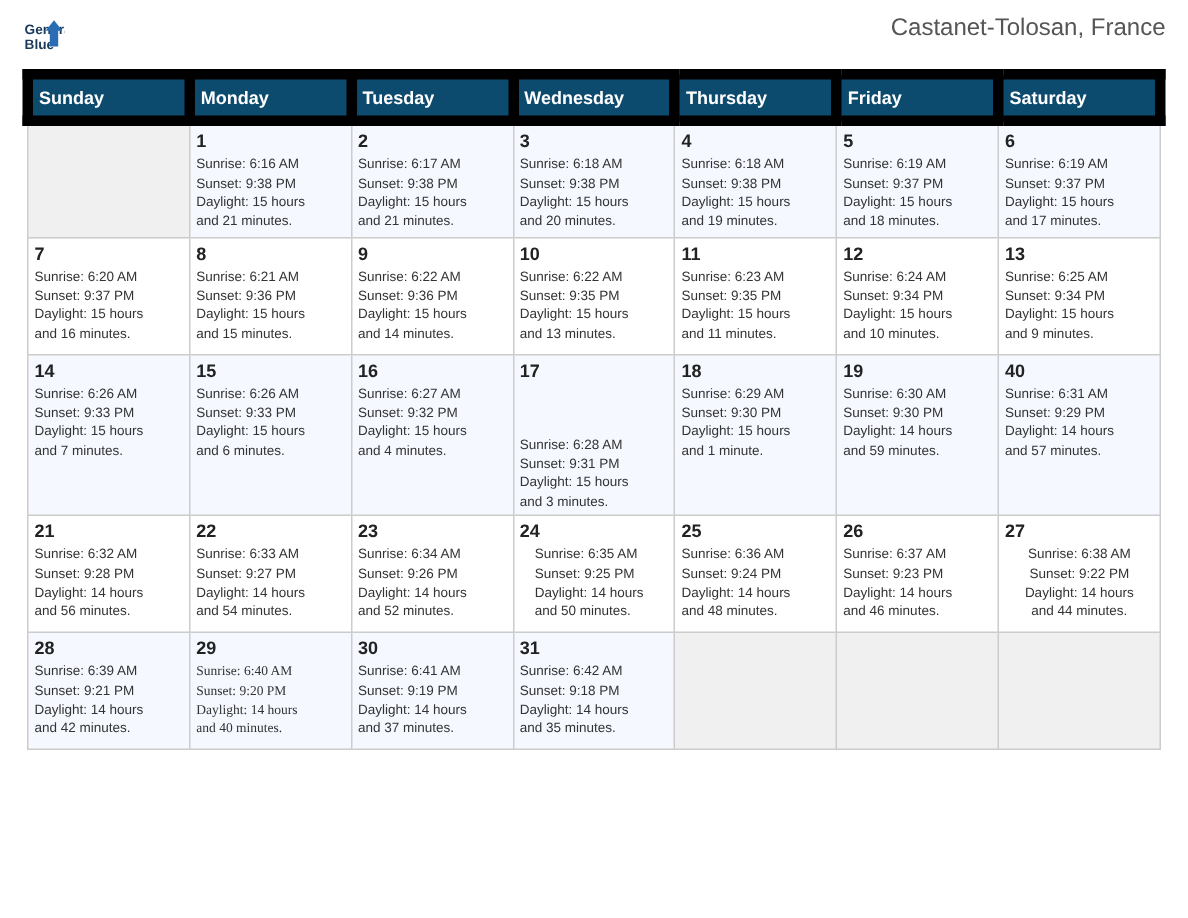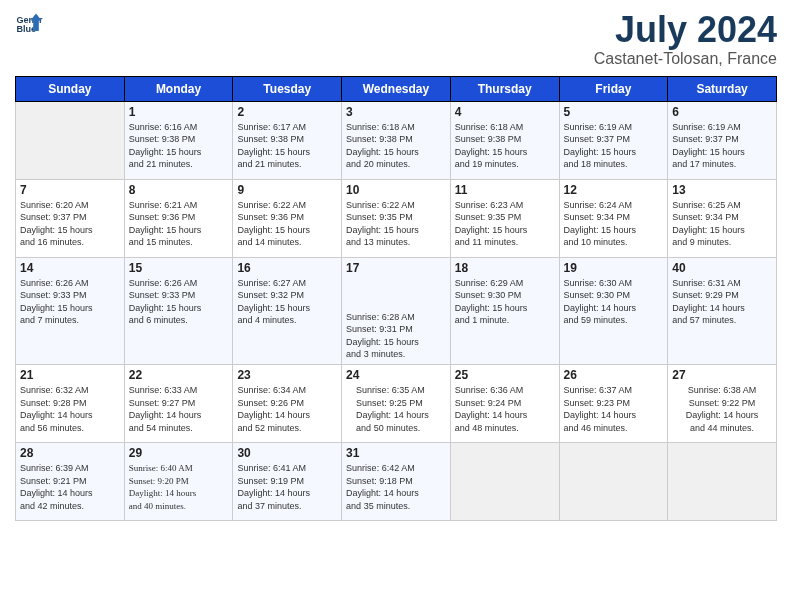--- a/index.html
+++ b/index.html
@@ -42,27 +42,27 @@
     .location-title {
       font-size: 16px;
       color: #555;
     }
     table {
       width: 100%;
       border-collapse: collapse;
       table-layout: fixed;
     }
     thead tr th {
-      background-color: #1d4ed8;
+      background-color: #0c4a6e;
       color: #fff;
       font-size: 12px;
       font-weight: bold;
       padding: 5px 4px;
-      text-align: center;
-      border: 1px solid #000000;
+      text-align: left;
+      border: 7px solid #000000;
     }
     tbody tr td {
       vertical-align: top;
       border: 1px solid #ccc;
       padding: 3px 4px;
       font-size: 9.5px;
       color: #333;
       height: 78px;
     }
     tbody tr:nth-child(odd) td {
@@ -92,21 +92,20 @@
 <div class="page">
   <div class="header">
     <div class="logo">
       <svg class="logo-icon" viewBox="0 0 40 40">
         <text x="2" y="18" font-size="13" font-weight="bold" fill="#1a3a5c" font-family="Arial">General</text>
         <text x="2" y="32" font-size="13" font-weight="bold" fill="#1a3a5c" font-family="Arial">Blue</text>
         <polygon points="30,5 38,15 34,15 34,30 26,30 26,15 22,15" fill="#2a6db5"></polygon>
       </svg>
     </div>
     <div class="title-block">
-      <div class="month-title">July 2024</div>
       <div class="location-title">Castanet-Tolosan, France</div>
     </div>
   </div>
 
   <table>
     <thead>
       <tr>
       <th>Sunday</th>
           <th>Monday</th>
           <th>Tuesday</th>

